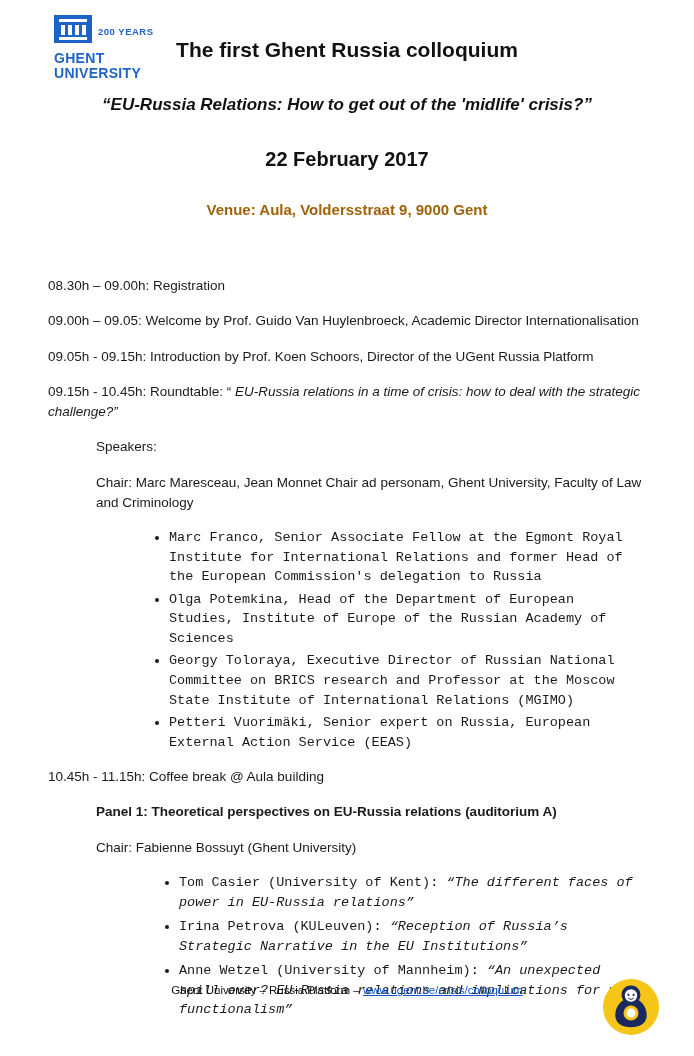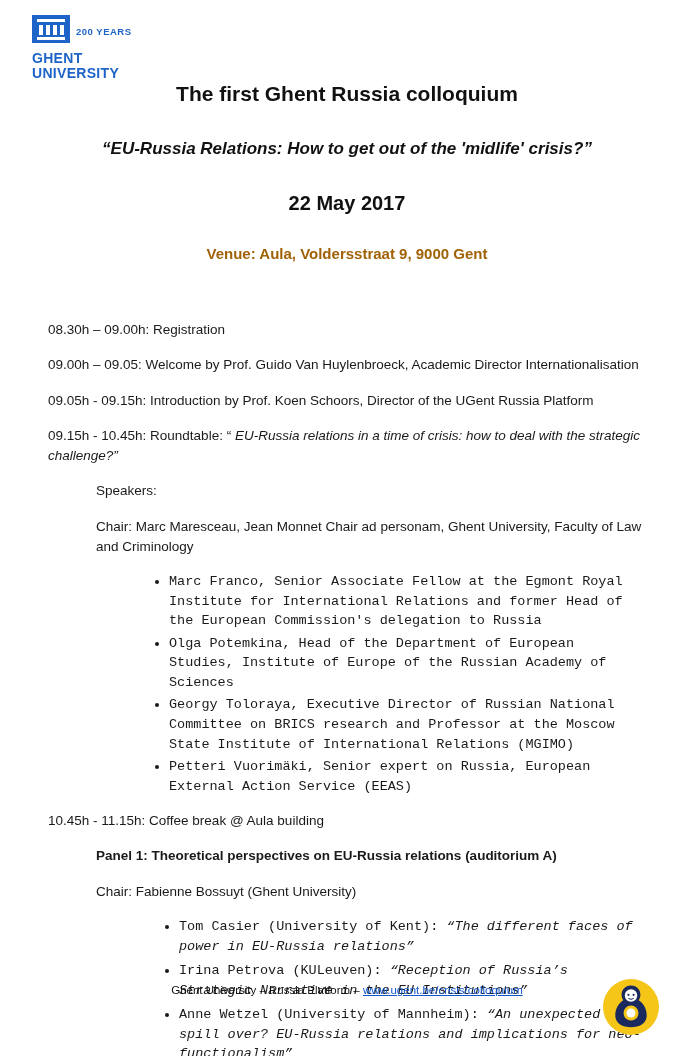--- a/index.html
+++ b/index.html
@@ -15,21 +15,21 @@
     height: 1056px;
     margin: 0 auto;
     background: #ffffff;
     overflow: hidden;
   }
 
   
   .logo {
     position: absolute;
     top: 15px;
-    left: 32px;
+    left: 54px;
     width: 110px;
   }
   .logo-top {
     display: flex;
     align-items: center;
     gap: 6px;
   }
   .logo-years {
     font-size: 9.5px;
     letter-spacing: 0.5px;
@@ -39,21 +39,21 @@
   .logo-name {
     margin-top: 4px;
     color: #1E64C8;
     font-weight: bold;
     font-size: 14px;
     line-height: 1.1;
     letter-spacing: 0.3px;
   }
 
   
-  .headings { padding-top: 82px; text-align: center; }
+  .headings { padding-top: 38px; text-align: center; }
   .title {
     font-size: 21px;
     font-weight: bold;
     color: #111111;
   }
   .quote {
     margin-top: 33px;
     font-size: 17px;
     font-weight: bold;
     font-style: italic;
@@ -141,21 +141,21 @@
     </div>
     <div class="logo-name">
       <div>GHENT</div>
       <div>UNIVERSITY</div>
     </div>
   </div>
 
   <div class="headings">
     <h1 class="title">The first Ghent Russia colloquium</h1>
     <h2 class="quote">“EU-Russia Relations: How to get out of the 'midlife' crisis?”</h2>
-    <h2 class="date">22 May 2017</h2>
+    <h2 class="date">22 February 2017</h2>
     <h3 class="venue">Venue: Aula, Voldersstraat 9, 9000 Gent</h3>
   </div>
 
   <div class="schedule">
 
     <p>08.30h – 09.00h: Registration</p>
 
     <p>09.00h – 09.05: Welcome by Prof. Guido Van Huylenbroeck, Academic Director Internationalisation</p>
 
     <p>09.05h - 09.15h: Introduction by Prof. Koen Schoors, Director of the UGent Russia Platform</p>

